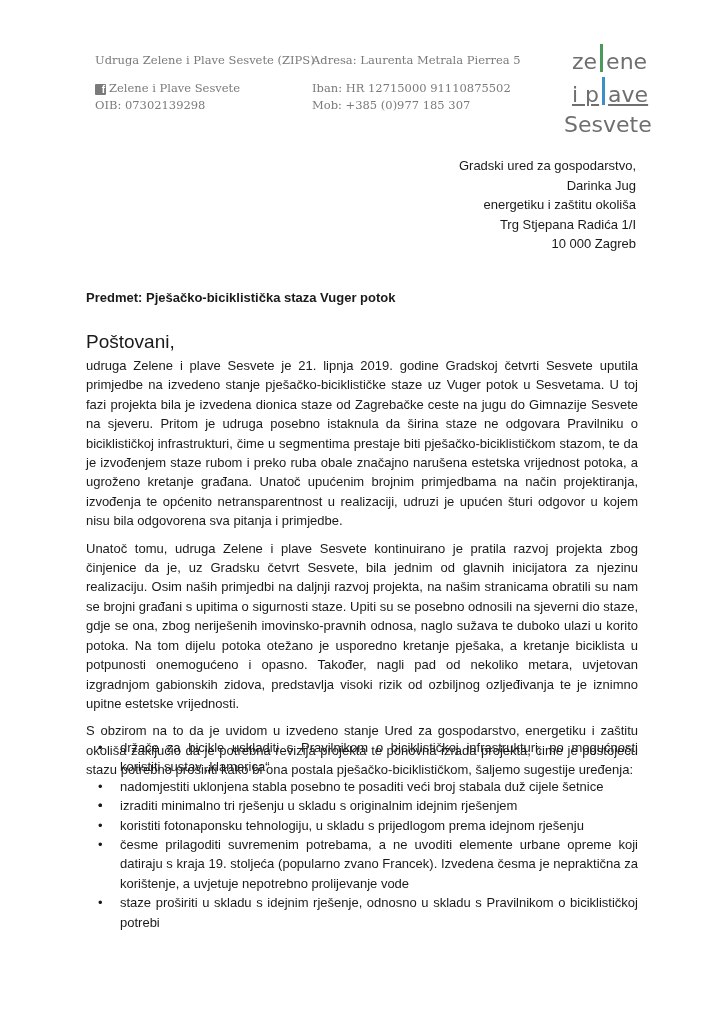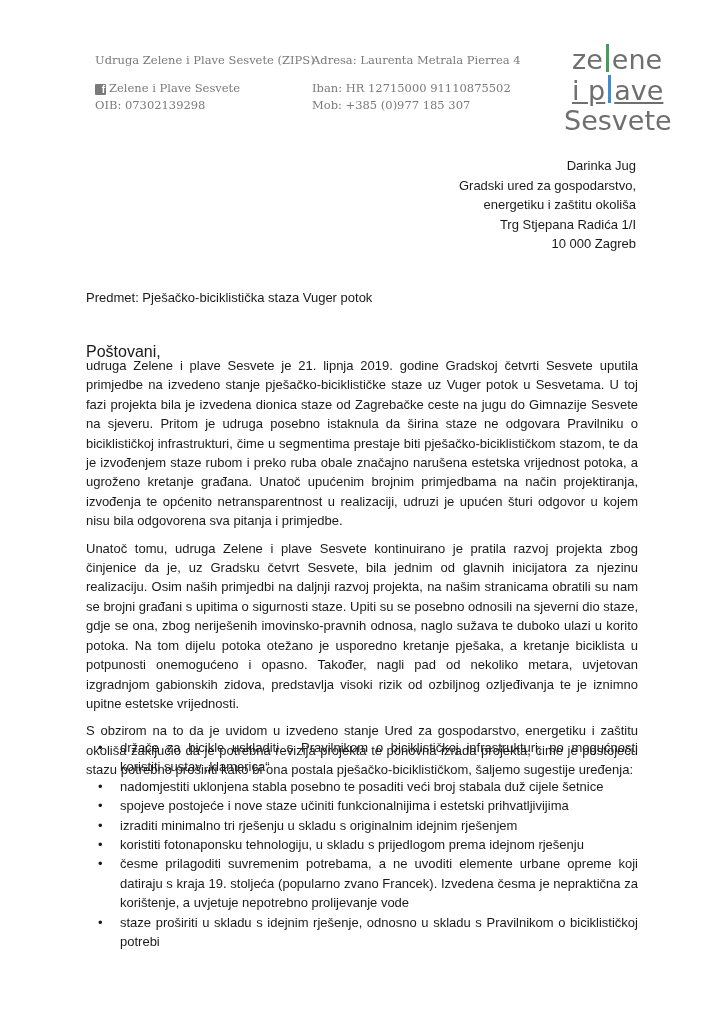--- a/index.html
+++ b/index.html
@@ -6,81 +6,81 @@
   body { width: 724px; height: 1023px; position: relative; overflow: hidden; font-family: "Liberation Sans", "DejaVu Sans", sans-serif; color: #1a1a1a; }
 
   .header { position: absolute; left: 95px; top: 52px; width: 460px; font-family: "DejaVu Serif", "Liberation Serif", serif; font-size: 11.5px; color: #7a7a7a; line-height: 17px; }
   .header .row { display: flex; }
   .header .c1 { width: 217px; white-space: nowrap; }
   .header .c2 { white-space: nowrap; }
   .header .gap { height: 11px; }
   .email-val { color: #111; font-weight: bold; }
   .fb-icon { display: inline-block; width: 11px; height: 11px; background: #7a7a7a; color: #fff; font-family: "Liberation Sans", sans-serif; font-weight: bold; font-size: 10px; line-height: 12px; text-align: right; padding-right: 1px; box-sizing: border-box; border-radius: 1px; margin-right: 3px; vertical-align: -1px; }
 
-  .logo { position: absolute; left: 564px; top: 44px; width: 130px; font-family: "DejaVu Sans", sans-serif; color: #6f6f6f; font-size: 27px; line-height: 30px; letter-spacing: 0px; }
+  .logo { position: absolute; left: 564px; top: 44px; width: 130px; font-family: "DejaVu Sans", sans-serif; color: #6f6f6f; font-size: 22px; line-height: 30px; letter-spacing: 0px; }
   .logo .line { display: block; white-space: nowrap; }
   .logo .l1 { padding-left: 8px; }
   .logo .l2 { padding-left: 8px; text-decoration: underline; }
   .logo .bar { display: inline-block; width: 3px; height: 28px; vertical-align: -3px; margin: 0 3px; }
 
   .recipient { position: absolute; right: 88px; top: 156px; text-align: right; font-size: 13px; line-height: 19.5px; color: #1a1a1a; }
 
-  .subject { position: absolute; left: 86px; top: 290px; font-size: 13px; font-weight: normal; }
-  .greeting { position: absolute; left: 86px; top: 343px; font-size: 16px; }
+  .subject { position: absolute; left: 86px; top: 290px; font-size: 13px; font-weight: bold; }
+  .greeting { position: absolute; left: 86px; top: 331px; font-size: 19px; }
 
   .body-text { position: absolute; left: 86px; top: 356px; width: 552px; font-size: 13px; line-height: 19.4px; text-align: justify; }
   .body-text p { margin: 0 0 8px 0; }
 
   .bullets { position: absolute; left: 86px; top: 738px; width: 552px; font-size: 13px; line-height: 19.4px; margin: 0; padding: 0; list-style: none; }
   .bullets li { position: relative; padding-left: 34px; text-align: justify; }
   .bullets li .dot { position: absolute; left: 12px; top: 0; font-size: 13px; }
 </style>
 </head>
 <body>
 
 <div class="header">
   <div class="row">
     <span class="c1">Udruga Zelene i Plave Sesvete (ZIPS)</span>
-    <span class="c2">Adresa: Laurenta Metrala Pierrea 4</span>
+    <span class="c2">Adresa: Laurenta Metrala Pierrea 5</span>
   </div>
   <div class="gap"></div>
   <div class="row">
     <span class="c1"><span class="fb-icon">f</span><span>Zelene i Plave Sesvete</span></span>
     <span class="c2">Iban: HR 12715000 91110875502</span>
   </div>
   <div class="row">
     <span class="c1">OIB: 07302139298</span>
     <span class="c2">Mob: +385 (0)977 185 307</span>
   </div>
 </div>
 
 <div class="logo">
   <span class="line l1"><span>ze</span><span class="bar" id="bar-green" style="background: rgb(74, 154, 92);"></span><span>ene</span></span>
   <span class="line l2"><span>i p</span><span class="bar" id="bar-blue" style="background: rgb(62, 143, 201);"></span><span>ave</span></span>
   <span class="line">Sesvete</span>
 </div>
 
 <div class="recipient">
+  <div>Gradski ured za gospodarstvo,</div>
   <div>Darinka Jug</div>
-  <div>Gradski ured za gospodarstvo,</div>
   <div>energetiku i zaštitu okoliša</div>
   <div>Trg Stjepana Radića 1/I</div>
   <div>10 000 Zagreb</div>
 </div>
 
 <div class="subject">Predmet: Pješačko-biciklistička staza Vuger potok</div>
 <div class="greeting">Poštovani,</div>
 
 <div class="body-text">
   <p>udruga Zelene i plave Sesvete je 21. lipnja 2019. godine Gradskoj četvrti Sesvete uputila primjedbe na izvedeno stanje pješačko-biciklističke staze uz Vuger potok u Sesvetama. U toj fazi projekta bila je izvedena dionica staze od Zagrebačke ceste na jugu do Gimnazije Sesvete na sjeveru. Pritom je udruga posebno istaknula da širina staze ne odgovara Pravilniku o biciklističkoj infrastrukturi, čime u segmentima prestaje biti pješačko-biciklističkom stazom, te da je izvođenjem staze rubom i preko ruba obale značajno narušena estetska vrijednost potoka, a ugroženo kretanje građana. Unatoč upućenim brojnim primjedbama na način projektiranja, izvođenja te općenito netransparentnost u realizaciji, udruzi je upućen šturi odgovor u kojem nisu bila odgovorena sva pitanja i primjedbe.</p>
   <p>Unatoč tomu, udruga Zelene i plave Sesvete kontinuirano je pratila razvoj projekta zbog činjenice da je, uz Gradsku četvrt Sesvete, bila jednim od glavnih inicijatora za njezinu realizaciju. Osim naših primjedbi na daljnji razvoj projekta, na našim stranicama obratili su nam se brojni građani s upitima o sigurnosti staze. Upiti su se posebno odnosili na sjeverni dio staze, gdje se ona, zbog neriješenih imovinsko-pravnih odnosa, naglo sužava te duboko ulazi u korito potoka. Na tom dijelu potoka otežano je usporedno kretanje pješaka, a kretanje biciklista u potpunosti onemogućeno i opasno. Također, nagli pad od nekoliko metara, uvjetovan izgradnjom gabionskih zidova, predstavlja visoki rizik od ozbiljnog ozljeđivanja te je iznimno upitne estetske vrijednosti.</p>
   <p>S obzirom na to da je uvidom u izvedeno stanje Ured za gospodarstvo, energetiku i zaštitu okoliša zaključio da je potrebna revizija projekta te ponovna izrada projekta, čime je postojeću stazu potrebno proširiti kako bi ona postala pješačko-biciklističkom, šaljemo sugestije uređenja:</p>
 </div>
 
 <ul class="bullets">
   <li><span class="dot">•</span><span>držače za bicikle uskladiti s Pravilnikom o biciklističkoj infrastrukturi, po mogućnosti koristiti sustav „klamerica“</span></li>
   <li><span class="dot">•</span><span>nadomjestiti uklonjena stabla posebno te posaditi veći broj stabala duž cijele šetnice</span></li>
-  <li><span class="dot">•</span><span>spojeve postojeće i nove staze učiniti funkcionalnijima i estetski prihvatljivijima</span></li>
+  <li><span class="dot">•</span></li>
   <li><span class="dot">•</span><span>izraditi minimalno tri rješenju u skladu s originalnim idejnim rješenjem</span></li>
   <li><span class="dot">•</span><span>koristiti fotonaponsku tehnologiju, u skladu s prijedlogom prema idejnom rješenju</span></li>
   <li><span class="dot">•</span><span>česme prilagoditi suvremenim potrebama, a ne uvoditi elemente urbane opreme koji datiraju s kraja 19. stoljeća (popularno zvano Francek). Izvedena česma je nepraktična za korištenje, a uvjetuje nepotrebno prolijevanje vode</span></li>
   <li><span class="dot">•</span><span>staze proširiti u skladu s idejnim rješenje, odnosno u skladu s Pravilnikom o biciklističkoj potrebi</span></li>
 </ul>
 
 </body></html>

